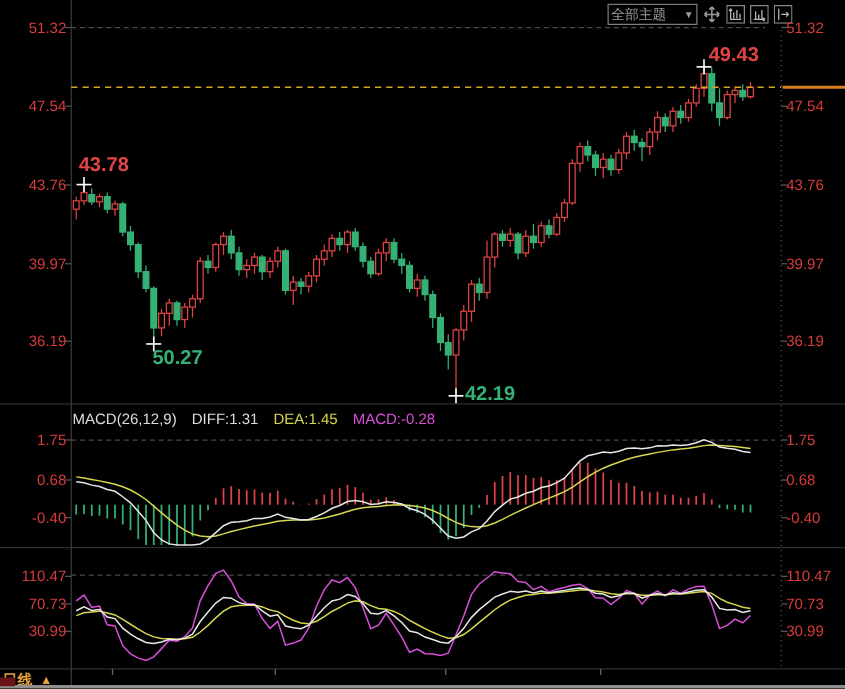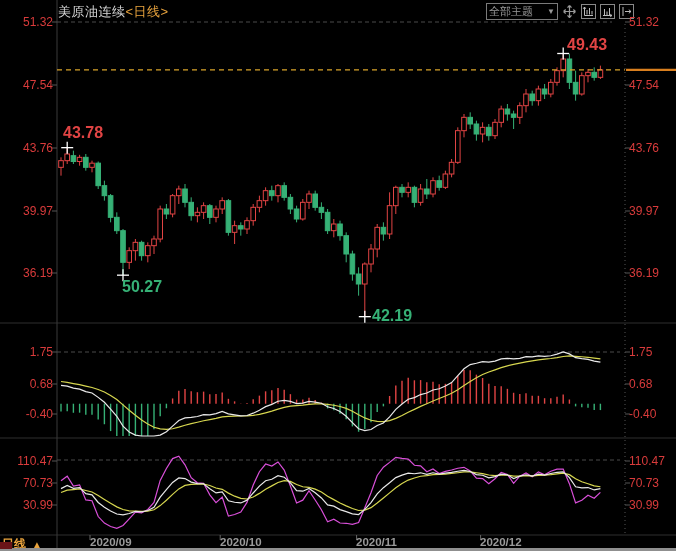--- a/index.html
+++ b/index.html
@@ -347,23 +347,20 @@
       <line x1="61.2" y1="147.66791999999998" x2="73.2" y2="147.66791999999998" stroke="#ffffff" stroke-width="1.3"></line>
       <line x1="67.2" y1="141.66791999999998" x2="67.2" y2="153.66791999999998" stroke="#ffffff" stroke-width="1.3"></line>
       <line x1="117" y1="275.17046999999997" x2="129" y2="275.17046999999997" stroke="#ffffff" stroke-width="1.3"></line>
       <line x1="123" y1="269.17046999999997" x2="123" y2="281.17046999999997" stroke="#ffffff" stroke-width="1.3"></line>
       <line x1="358.8" y1="316.6713" x2="370.8" y2="316.6713" stroke="#ffffff" stroke-width="1.3"></line>
       <line x1="364.8" y1="310.6713" x2="364.8" y2="322.6713" stroke="#ffffff" stroke-width="1.3"></line>
       <line x1="557.2" y1="53.499369999999985" x2="569.2" y2="53.499369999999985" stroke="#ffffff" stroke-width="1.3"></line>
       <line x1="563.2" y1="47.499369999999985" x2="563.2" y2="59.499369999999985" stroke="#ffffff" stroke-width="1.3"></line>
     </svg>
 
-  <div class="titlebar">
-    <span class="sym">美原油连续</span><span class="per">&lt;日线&gt;</span>
-  </div>
 
   <div class="toolbar">
     <div class="dropdown">
       <span>全部主题</span>
       <span class="caret">▼</span>
     </div>
     <div class="tbicon">
       <svg width="13" height="13">
           <path d="M6.5 0.5v12M0.5 6.5h12M6.5 0.5l-2 2.2M6.5 0.5l2 2.2M6.5 12.5l-2 -2.2M6.5 12.5l2 -2.2M0.5 6.5l2.2 -2M0.5 6.5l2.2 2M12.5 6.5l-2.2 -2M12.5 6.5l-2.2 2" stroke="#9a9a9a" stroke-width="1.2" fill="none"></path>
         </svg>
@@ -396,45 +393,45 @@
   <div class="axl" style="top:78px">47.54</div>
   <div class="axl" style="top:141px">43.76</div>
   <div class="axl" style="top:204px">39.97</div>
   <div class="axl" style="top:266px">36.19</div>
   <div class="axr" style="top:15px">51.32</div>
   <div class="axr" style="top:78px">47.54</div>
   <div class="axr" style="top:141px">43.76</div>
   <div class="axr" style="top:204px">39.97</div>
   <div class="axr" style="top:266px">36.19</div>
 
+  <div class="ind-header" style="top:328px">
+    <span class="w">MACD(26,12,9)</span>
+    <span class="w">DIFF:1.31</span>
+    <span class="y">DEA:1.45</span>
+    <span class="m">MACD:-0.28</span>
+  </div>
   <div class="axl" style="top:345px">1.75</div>
   <div class="axl" style="top:377px">0.68</div>
   <div class="axl" style="top:407px">-0.40</div>
   <div class="axr" style="top:345px">1.75</div>
   <div class="axr" style="top:377px">0.68</div>
   <div class="axr" style="top:407px">-0.40</div>
 
   <div class="axl" style="top:454px">110.47</div>
   <div class="axl" style="top:476px">70.73</div>
   <div class="axl" style="top:498px">30.99</div>
   <div class="axr" style="top:454px">110.47</div>
   <div class="axr" style="top:476px">70.73</div>
   <div class="axr" style="top:498px">30.99</div>
 
   <div class="anno hi" style="left:63px;top:124px">43.78</div>
   <div class="anno lo" style="left:122px;top:278px">50.27</div>
   <div class="anno lo" style="left:372px;top:307px">42.19</div>
   <div class="anno hi" style="left:567px;top:36px">49.43</div>
 
-  <div class="dates">
-    <span class="datelbl" style="left:90px">2020/09</span>
-    <span class="datelbl" style="left:220px">2020/10</span>
-    <span class="datelbl" style="left:356px">2020/11</span>
-    <span class="datelbl" style="left:480px">2020/12</span>
-  </div>
 
   <div class="periodsel">
     <span>日线</span>
     <span class="arrow">▲</span>
   </div>
 
   <div class="bstrip"></div>
   <div class="redcorner"></div>
 </div>
 

